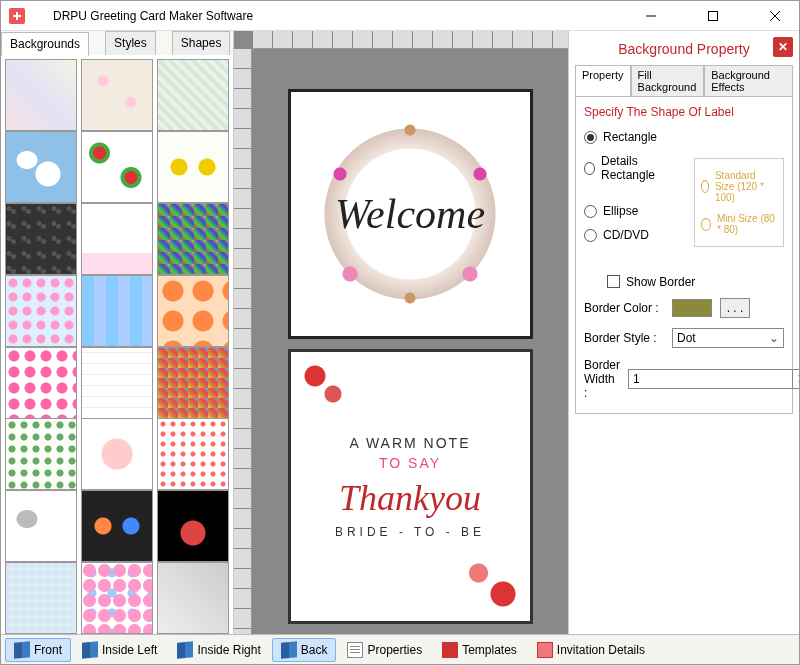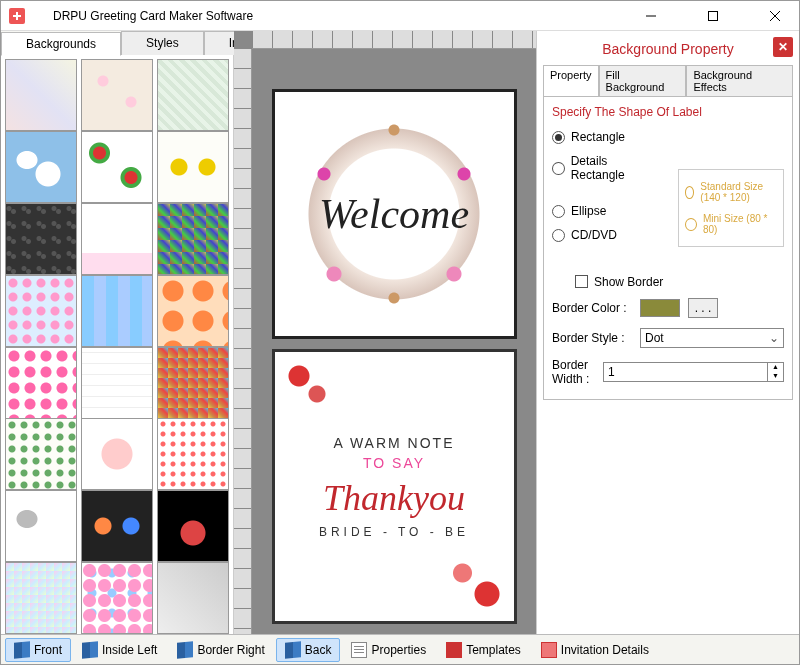--- a/index.html
+++ b/index.html
@@ -10,21 +10,21 @@
 .titlebar .icon { width: 16px; height: 16px; margin-right: 6px; display: inline-flex; align-items: center; justify-content: center; }
 .titlebar .title { flex: 1; font-size: 12px; color: #000; }
 .win-btn { width: 40px; height: 28px; display: flex; align-items: center; justify-content: center; color: #000; }
 .win-btn svg { width: 10px; height: 10px; }
 
 .content { flex: 1; display: flex; overflow: hidden; }
 
 
 .left-panel { width: 233px; border-right: 1px solid #ccc; display: flex; flex-direction: column; background: #fff; }
 .tabs { display: flex; background: #f7f7f3; }
-.tab { padding: 4px 24px; border: 1px solid #bbb; border-bottom: none; background: #eee; margin-right: 0; cursor: pointer; }
+.tab { padding: 4px 8px; border: 1px solid #bbb; border-bottom: none; background: #eee; margin-right: 16px; cursor: pointer; }
 .tab.active { background: #fff; position: relative; top: 1px; border-bottom: 1px solid #fff; }
 .thumb-grid { flex: 1; padding: 4px; display: grid; grid-template-columns: repeat(3, 1fr); gap: 4px; overflow-y: auto; }
 .thumb { aspect-ratio: 1; border: 1px solid #999; background: #f8f8f8; display: flex; align-items: center; justify-content: center; position: relative; overflow: hidden; }
 .thumb:nth-child(1){background:linear-gradient(45deg,#f4e2e2,#e2e2f4,#f4f4e2);} 
 .thumb:nth-child(2){background:radial-gradient(circle at 30% 30%,#fcd 5px,transparent 6px),radial-gradient(circle at 70% 60%,#fcd 5px,transparent 6px),#f4ebe0;} 
 .thumb:nth-child(3){background:repeating-linear-gradient(45deg,#d8e8d8,#d8e8d8 4px,#e8f4e8 4px,#e8f4e8 8px);} 
 .thumb:nth-child(4){background:radial-gradient(ellipse at 30% 40%,#fff 10px,transparent 11px),radial-gradient(ellipse at 60% 60%,#fff 12px,transparent 13px),#8ec0e8;} 
 .thumb:nth-child(5){background:radial-gradient(circle at 25% 30%,#d33 6px,#4a4 7px 10px,transparent 11px),radial-gradient(circle at 70% 65%,#d33 6px,#4a4 7px 10px,transparent 11px),#fff;} 
 .thumb:nth-child(6){background:radial-gradient(circle at 30% 50%,#ec0 8px,transparent 9px),radial-gradient(circle at 70% 50%,#ec0 8px,transparent 9px),#fdfdf8;} 
 .thumb:nth-child(7){background:radial-gradient(circle at 50% 50%,#555 2px,transparent 3px),radial-gradient(circle at 20% 30%,#555 2px,transparent 3px),#333;background-size:15px 15px;} 
@@ -70,21 +70,21 @@
   radial-gradient(circle at 60% 60%,#d55 8px,transparent 9px);}
 .card2-inner::after{content:"";position:absolute;bottom:6px;right:6px;width:70px;height:70px;background:
   radial-gradient(circle at 70% 70%,#d33 12px,transparent 13px),
   radial-gradient(circle at 35% 40%,#e77 9px,transparent 10px);}
 .line1{font-size:14px;letter-spacing:2px;color:#333;}
 .line2{font-size:14px;letter-spacing:2px;color:#ec4899;}
 .thankyou{font-family:'Brush Script MT',cursive;font-size:36px;color:#c1272d;font-style:italic;margin:2px 0;}
 .line3{font-size:12px;letter-spacing:4px;color:#333;}
 
 
-.right-panel { width: 263px; background: #fff; border-left: 1px solid #ccc; padding: 6px; }
+.right-panel { width: 231px; background: #fff; border-left: 1px solid #ccc; padding: 6px; }
 .panel-header { display: flex; align-items: center; justify-content: center; position: relative; padding: 4px 0 8px; }
 .panel-title { color: #c1272d; font-size: 14px; }
 .close-panel { position:absolute; right:0; top:0; width:20px; height:20px; background:#c33; color:#fff; display:flex; align-items:center; justify-content:center; border-radius:2px; font-weight:bold; }
 .prop-tabs { display:flex; }
 .prop-tab { padding:3px 6px; border:1px solid #bbb; border-bottom:none; background:#eee; font-size:11px; cursor:pointer; }
 .prop-tab.active { background:#fff; }
 .prop-body { border:1px solid #bbb; padding:8px; }
 .group-label { color:#c1272d; font-size:12px; margin-bottom:6px; }
 .radio-row { display:flex; align-items:center; gap:6px; padding:5px 0; }
 .radio { width:13px; height:13px; border:1px solid #555; border-radius:50%; display:inline-flex; align-items:center; justify-content:center; }
@@ -145,21 +145,21 @@
         <path d="M0 0l10 10M10 0L0 10" stroke="#000"></path>
       </svg>
     </div>
 </div>
 
 <div class="content">
   <div class="left-panel">
     <div class="tabs">
       <div class="tab active">Backgrounds</div>
       <div class="tab">Styles</div>
-      <div class="tab">Inside</div>
+      <div class="tab">Shapes</div>
     </div>
     <div class="thumb-grid" id="thumb-grid">
         <div class="thumb"></div>
         <div class="thumb"></div>
         <div class="thumb"></div>
         <div class="thumb"></div>
         <div class="thumb"></div>
         <div class="thumb"></div>
         <div class="thumb"></div>
         <div class="thumb"></div>
@@ -233,21 +233,21 @@
           </div>
           <div class="radio-row">
             <span class="radio"></span>
             <span>CD/DVD</span>
           </div>
         </div>
         <div class="col" style="display:flex;align-items:flex-end;">
           <div class="sub-group">
             <div class="radio-row">
               <span class="radio"></span>
-              <span style="font-size:10px;">Standard Size (140 * 120)</span>
+              <span style="font-size:10px;">Standard Size (120 * 100)</span>
             </div>
             <div class="radio-row">
               <span class="radio"></span>
               <span style="font-size:10px;">Mini Size (80 * 80)</span>
             </div>
           </div>
         </div>
       </div>
       <div class="sep"></div>
         <div class="sep"></div>
@@ -284,21 +284,21 @@
     <div class="tb-btn active">
       <span class="tb-icon book"></span>
       <span>Front</span>
     </div>
     <div class="tb-btn">
       <span class="tb-icon book"></span>
       <span>Inside Left</span>
     </div>
     <div class="tb-btn">
       <span class="tb-icon book"></span>
-      <span>Border Right</span>
+      <span>Inside Right</span>
     </div>
     <div class="tb-btn active">
       <span class="tb-icon book"></span>
       <span>Back</span>
     </div>
     <div class="tb-btn">
       <span class="tb-icon prop"></span>
       <span>Properties</span>
     </div>
     <div class="tb-btn">

